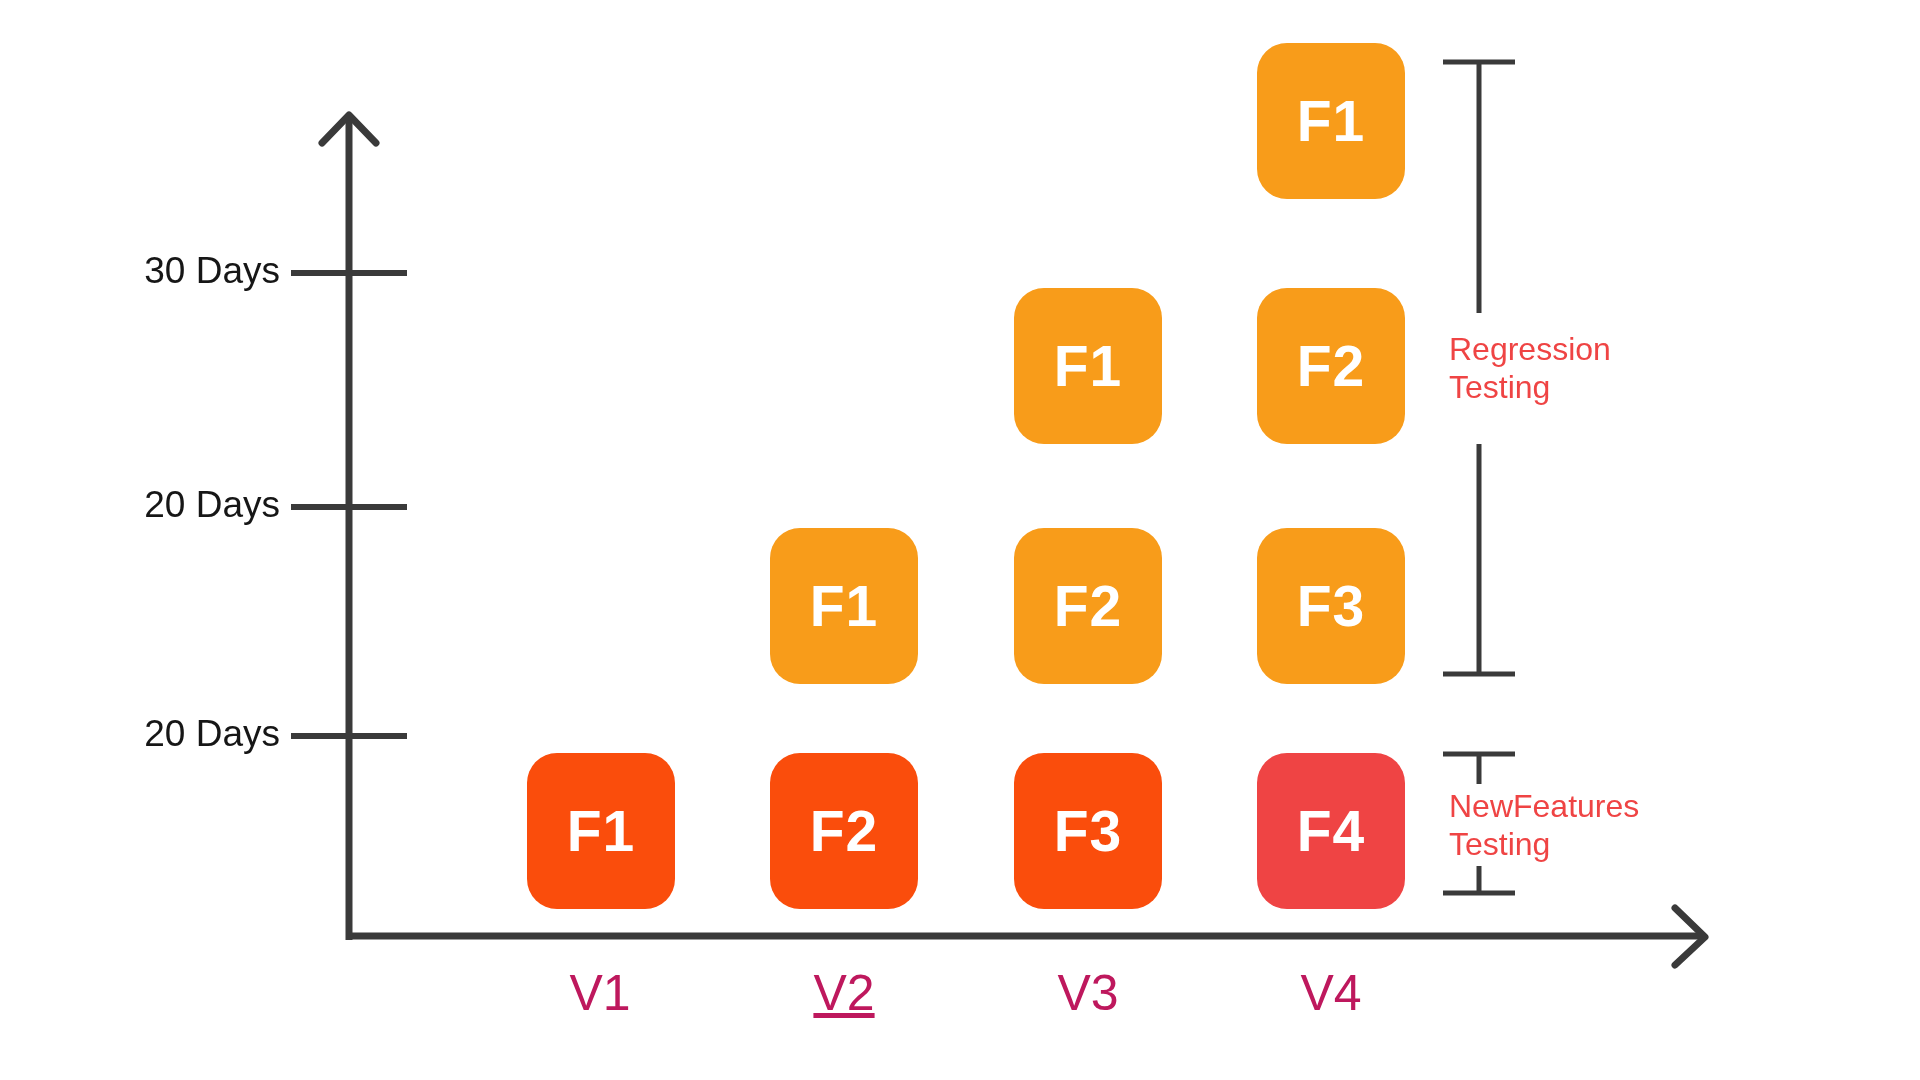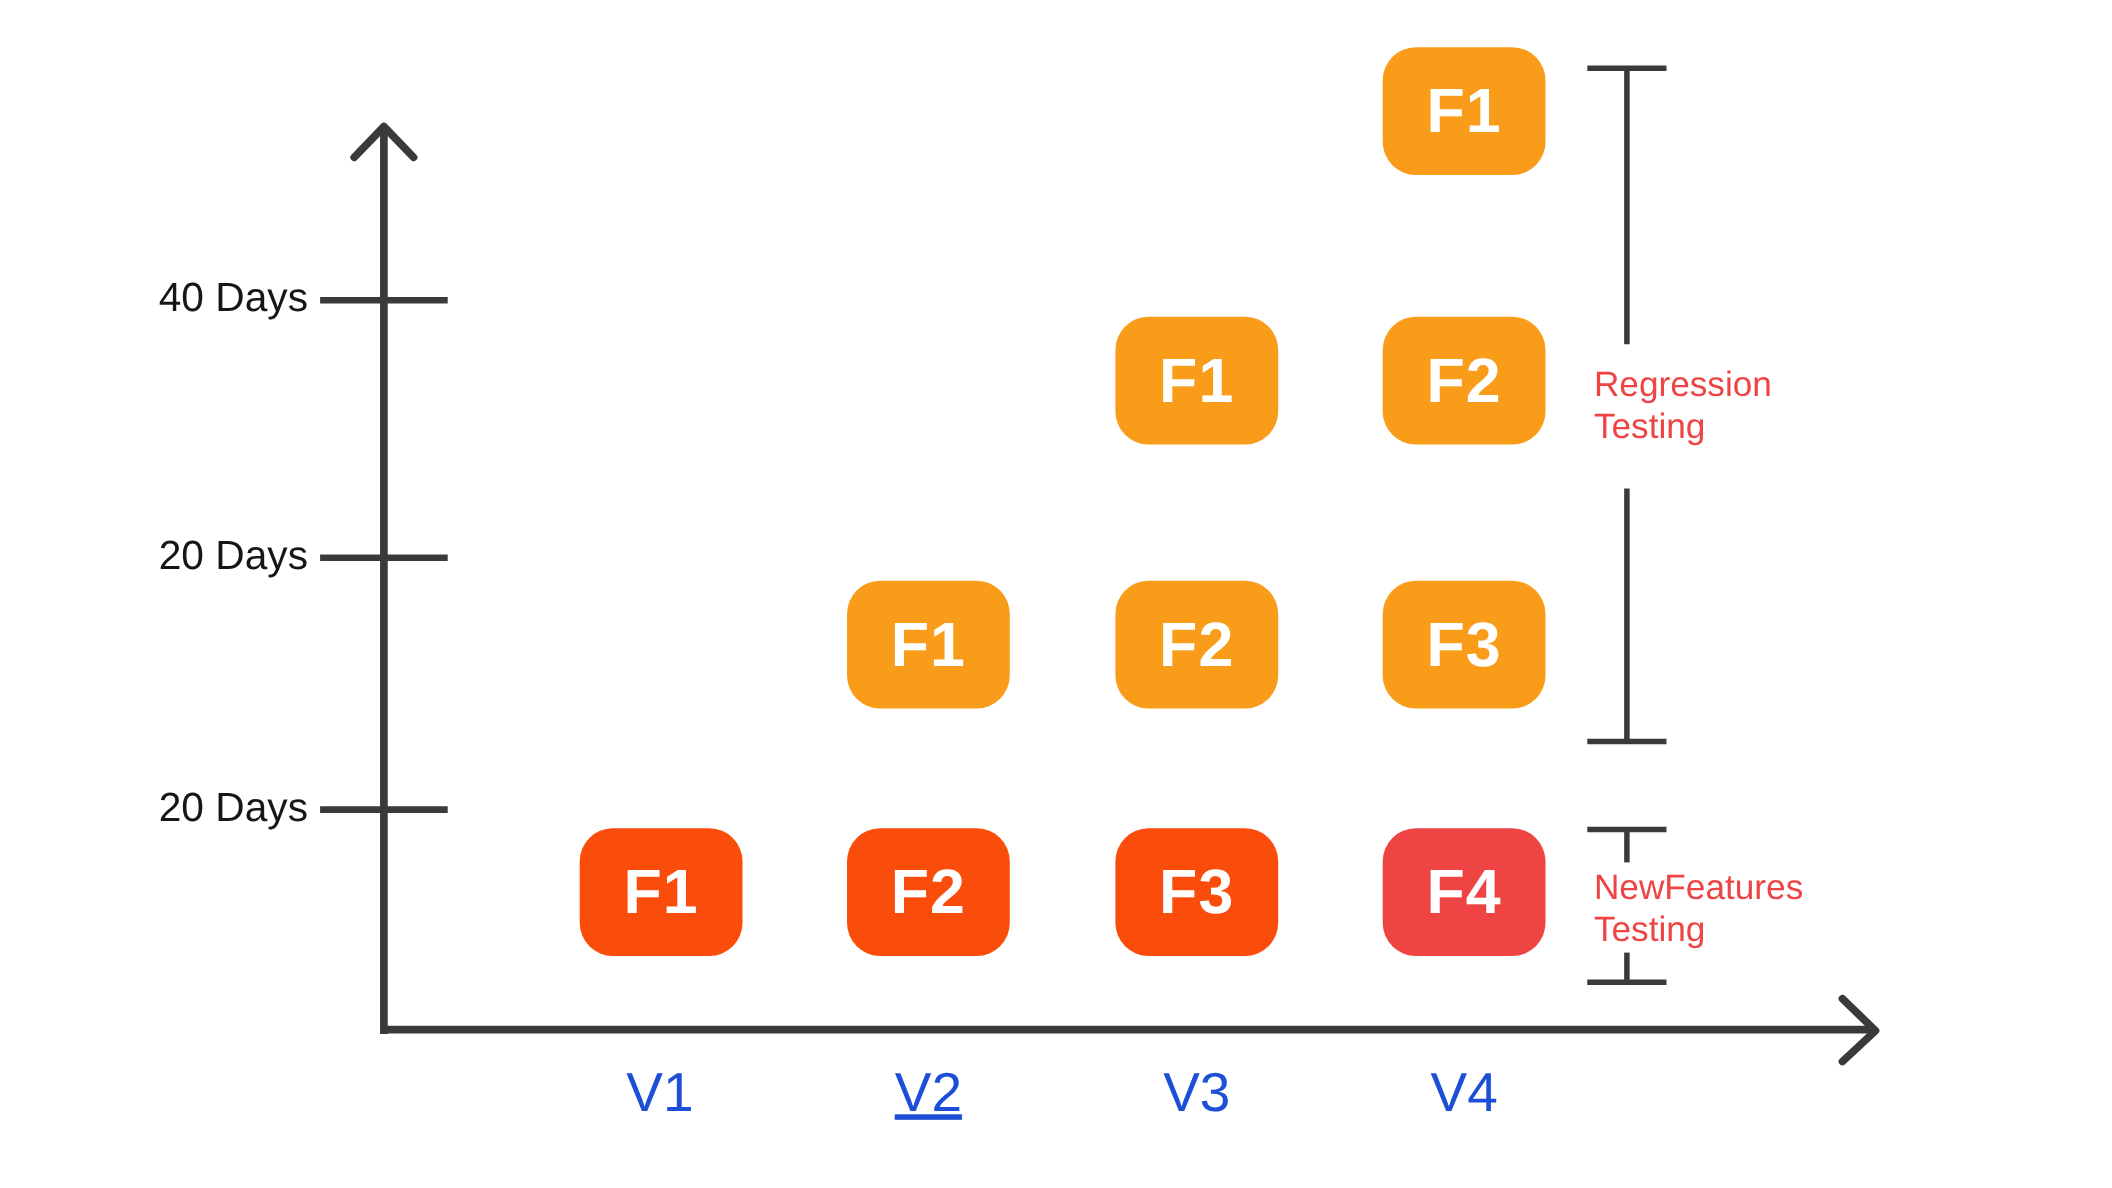--- a/index.html
+++ b/index.html
@@ -12,21 +12,21 @@
     font-family: "Liberation Sans", "DejaVu Sans", sans-serif;
   }
   #axes-svg {
     position: absolute;
     left: 0; top: 0;
     width: 1920px; height: 1080px;
   }
   .feature-box {
     position: absolute;
     width: 148px;
-    height: 116px;
+    height: 156px;
     border-radius: 30px;
     display: flex;
     align-items: center;
     justify-content: center;
     color: #ffffff;
     font-size: 57px;
     font-weight: bold;
     letter-spacing: 1px;
   }
   .y-label {
@@ -38,21 +38,21 @@
     color: #161616;
     white-space: nowrap;
     text-align: right;
   }
   .x-label {
     position: absolute;
     top: 993px;
     transform: translate(-50%, -50%);
     font-size: 50px;
     line-height: 52px;
-    color: #1d4ed8;
+    color: #be185d;
     white-space: nowrap;
   }
   .bracket-label {
     position: absolute;
     left: 1449px;
     font-size: 32px;
     line-height: 38px;
     color: #ef4444;
     white-space: nowrap;
   }
@@ -84,21 +84,21 @@
 
       <g>
         <line x1="1443" y1="754" x2="1515" y2="754" stroke-width="5"></line>
         <line x1="1479" y1="754" x2="1479" y2="784" stroke-width="5"></line>
         <line x1="1479" y1="866" x2="1479" y2="893" stroke-width="5"></line>
         <line x1="1443" y1="893" x2="1515" y2="893" stroke-width="5"></line>
       </g>
     </g>
   </svg>
 
-  <div class="y-label" style="top:271px;">40 Days</div>
+  <div class="y-label" style="top:271px;">30 Days</div>
   <div class="y-label" style="top:505px;">20 Days</div>
   <div class="y-label" style="top:734px;">20 Days</div>
 
   <div class="x-label" style="left:600px;">V1</div>
   <div class="x-label" style="left:844px;text-decoration:underline;">V2</div>
   <div class="x-label" style="left:1088px;">V3</div>
   <div class="x-label" style="left:1331px;">V4</div>
 
   <div class="feature-box" style="left: 527px; top: 753px; background-color: rgb(250, 77, 12);">F1</div>
 

